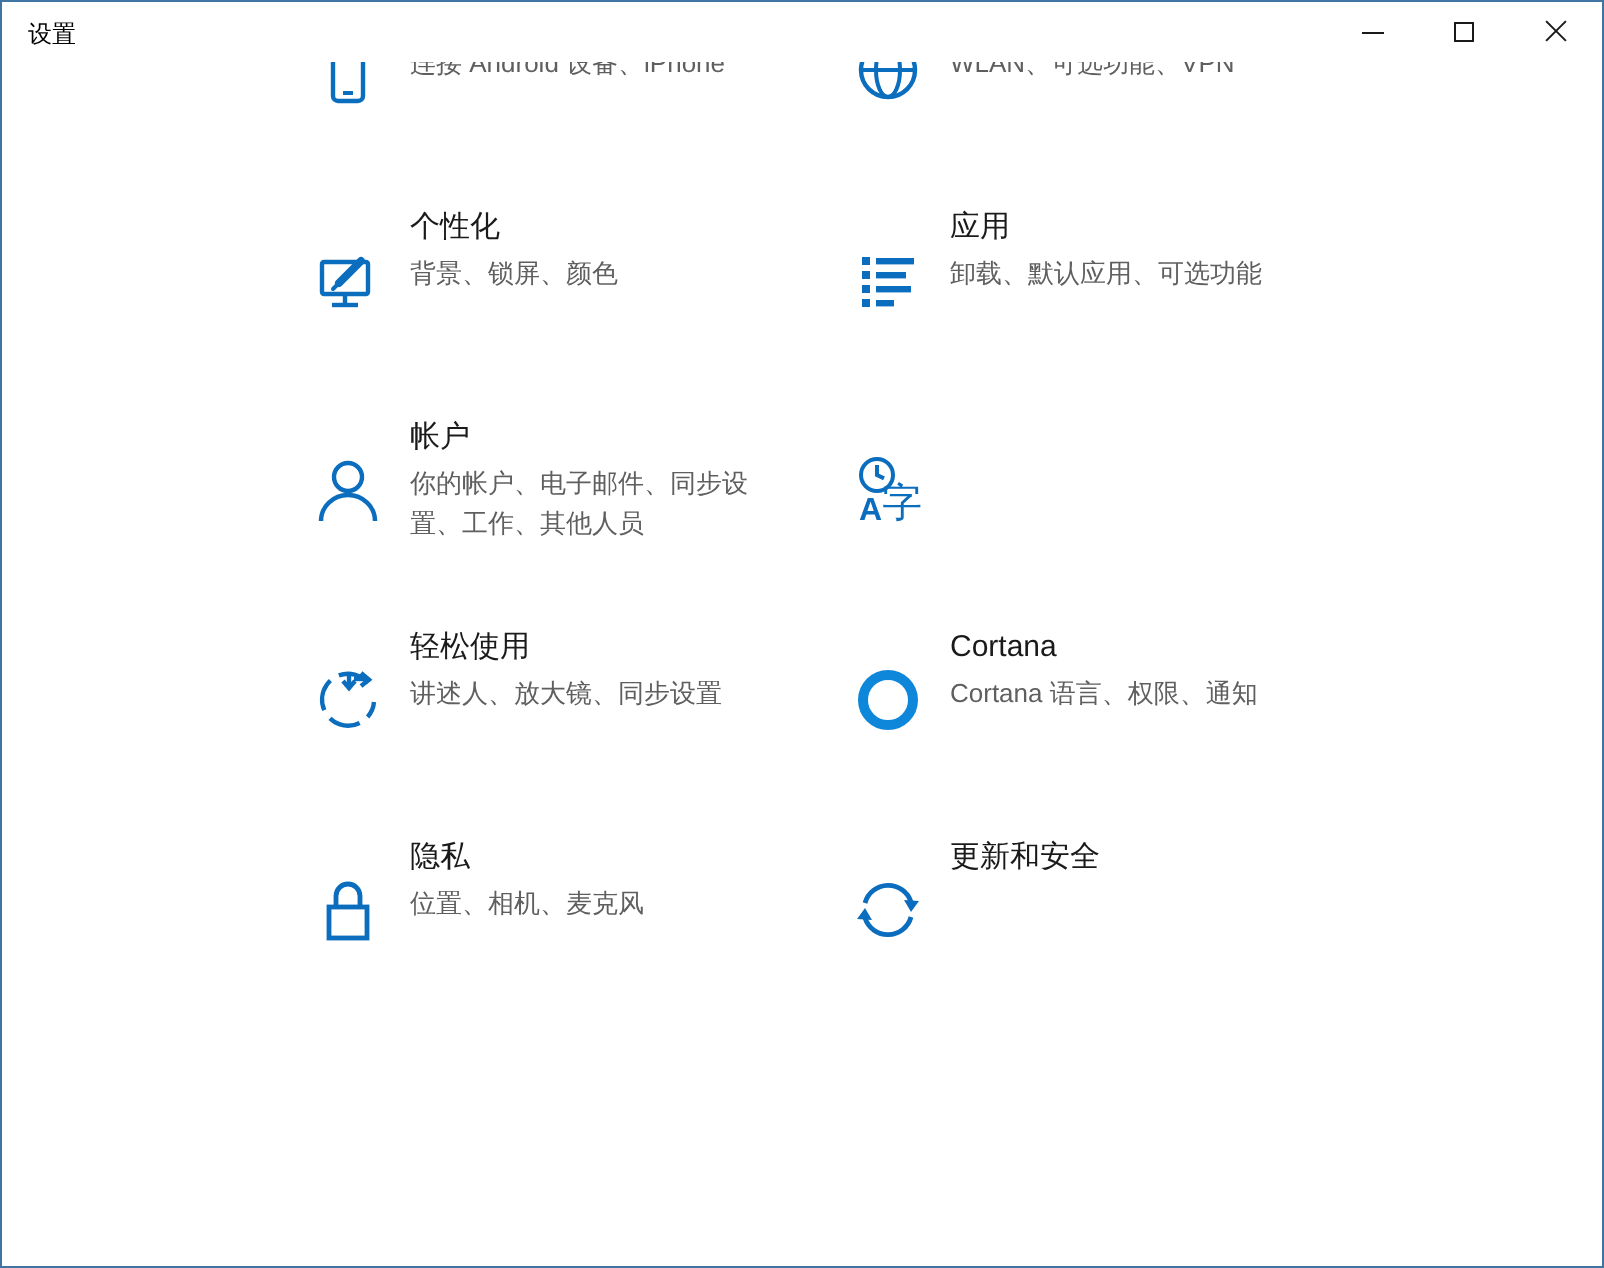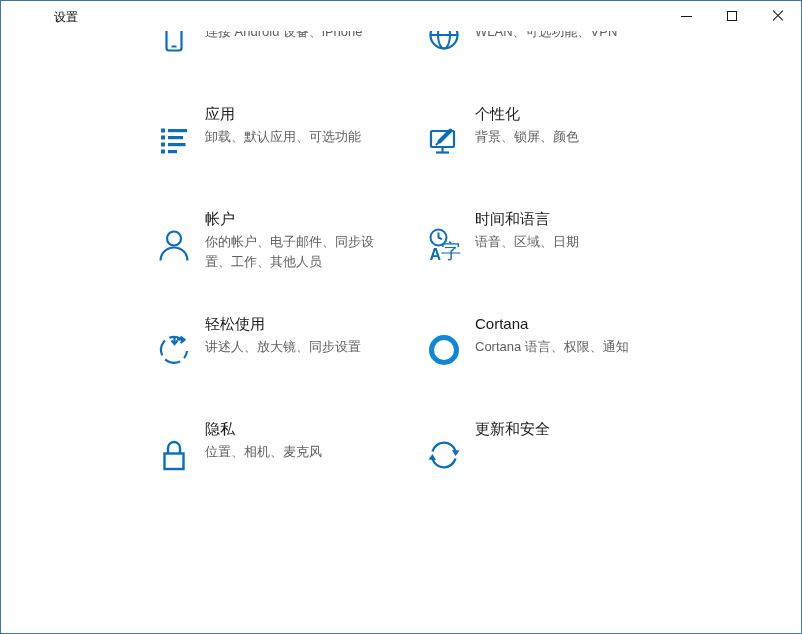--- a/index.html
+++ b/index.html
@@ -7,21 +7,21 @@
   .window {
     position:relative; width:802px; height:634px;
     background:#ffffff; border:1px solid var(--border,#3f74a3);
     overflow:hidden;
     font-family:"Liberation Sans","DejaVu Sans",sans-serif;
   }
   
   .titlebar { position:absolute; top:0; left:0; right:0; height:30px; background:#fff; }
   .titlebar .title {
     position:absolute; left:13px; top:9px;
-    font-size:12px; color:#000; line-height:14px; white-space:nowrap;margin-left:40px;
+    font-size:12px; color:#000; line-height:14px; white-space:nowrap;
   }
   .controls { position:absolute; top:0; right:0; height:30px; display:flex; }
   .ctrl {
     width:46px; height:30px; border:none; background:transparent; padding:0; margin:0;
     display:flex; align-items:center; justify-content:center; cursor:default;
   }
   .glyph-min { display:block; width:11px; height:0; border-top:1px solid #1a1a1a; }
   .glyph-max { display:block; width:10px; height:10px; border:1px solid #1a1a1a; }
   .glyph-close { position:relative; display:block; width:12px; height:12px; }
   .glyph-close i { position:absolute; left:-1px; top:5px; width:14px; height:0; border-top:1px solid #1a1a1a; }
@@ -97,20 +97,38 @@
           </span>
     <span class="text">
       <span class="t">网络和 Internet</span>
       <span class="s">WLAN、可选功能、VPN</span>
     </span>
   </div>
 
   <div class="tile">
     <span class="icon">
             <svg viewBox="0 0 36 36">
+              <g fill="none" stroke="#0b6dbd" stroke-width="2.2">
+       <rect x="5" y="9" width="23" height="16" rx="1"></rect>
+       <line x1="16.5" y1="25" x2="16.5" y2="30"></line>
+       <line x1="10" y1="30.5" x2="23" y2="30.5"></line>
+       <line x1="13.5" y1="19.5" x2="24.5" y2="8.5" stroke-width="4" stroke-linecap="round"></line>
+       <line x1="10.5" y1="22.5" x2="14" y2="19" stroke-width="2" stroke-linecap="round"></line>
+              </g>
+            </svg>
+          </span>
+    <span class="text">
+      <span class="t">个性化</span>
+      <span class="s">背景、锁屏、颜色</span>
+    </span>
+  </div>
+
+  <div class="tile">
+    <span class="icon">
+            <svg viewBox="0 0 36 36">
               <g fill="#0b6dbd">
        <rect x="5" y="6.5" width="4" height="4"></rect>
                 <rect x="12" y="7" width="19" height="3.2"></rect>
        <rect x="5" y="13.5" width="4" height="4"></rect>
                 <rect x="12" y="14" width="15" height="3.2"></rect>
        <rect x="5" y="20.5" width="4" height="4"></rect>
                 <rect x="12" y="21" width="17.5" height="3.2"></rect>
        <rect x="5" y="27.5" width="4" height="4"></rect>
                 <rect x="12" y="28" width="9" height="3.2"></rect>
               </g>
@@ -119,38 +137,20 @@
     <span class="text">
       <span class="t">应用</span>
       <span class="s">卸载、默认应用、可选功能</span>
     </span>
   </div>
 
   <div class="tile">
     <span class="icon">
             <svg viewBox="0 0 36 36">
               <g fill="none" stroke="#0b6dbd" stroke-width="2.2">
-       <rect x="5" y="9" width="23" height="16" rx="1"></rect>
-       <line x1="16.5" y1="25" x2="16.5" y2="30"></line>
-       <line x1="10" y1="30.5" x2="23" y2="30.5"></line>
-       <line x1="13.5" y1="19.5" x2="24.5" y2="8.5" stroke-width="4" stroke-linecap="round"></line>
-       <line x1="10.5" y1="22.5" x2="14" y2="19" stroke-width="2" stroke-linecap="round"></line>
-              </g>
-            </svg>
-          </span>
-    <span class="text">
-      <span class="t">个性化</span>
-      <span class="s">背景、锁屏、颜色</span>
-    </span>
-  </div>
-
-  <div class="tile">
-    <span class="icon">
-            <svg viewBox="0 0 36 36">
-              <g fill="none" stroke="#0b6dbd" stroke-width="2.2">
        <circle cx="18" cy="11.5" r="7"></circle>
        <path d="M4.5,33.5 a13.5,13 0 0 1 27,0"></path>
               </g>
             </svg>
           </span>
     <span class="text">
       <span class="t">帐户</span>
       <span class="s">你的帐户、电子邮件、同步设置、工作、其他人员</span>
     </span>
   </div>
@@ -159,24 +159,20 @@
     <span class="icon">
             <svg viewBox="0 0 36 36">
        <g fill="none" stroke="#0b6dbd" stroke-width="2">
          <circle cx="12.5" cy="10.5" r="8"></circle>
          <polyline points="12.5,5.5 12.5,10.5 16,12.2"></polyline>
               </g>
        <text x="3.5" y="33" font-size="16" font-weight="bold" fill="#0b6dbd" font-family="inherit">A</text>
        <text x="15" y="31" font-size="20" fill="#0b6dbd" font-family="inherit">字</text>
             </svg>
           </span>
-    <span class="text">
-      <span class="t">时间和语言</span>
-      <span class="s">语音、区域、日期</span>
-    </span>
   </div>
 
   <div class="tile">
     <span class="icon">
             <svg viewBox="0 0 36 36">
               <g fill="none" stroke="#0b6dbd" stroke-width="2.2">
        <path d="M 28,9.5 A 13,13 0 1 0 31,19" stroke-dasharray="16 5"></path>
        <path d="M18.5,4.5 v7"></path>
        <polyline points="15.5,8.5 18.5,12 21.5,8.5"></polyline>
        <path d="M21,7.5 h6.5"></path>

